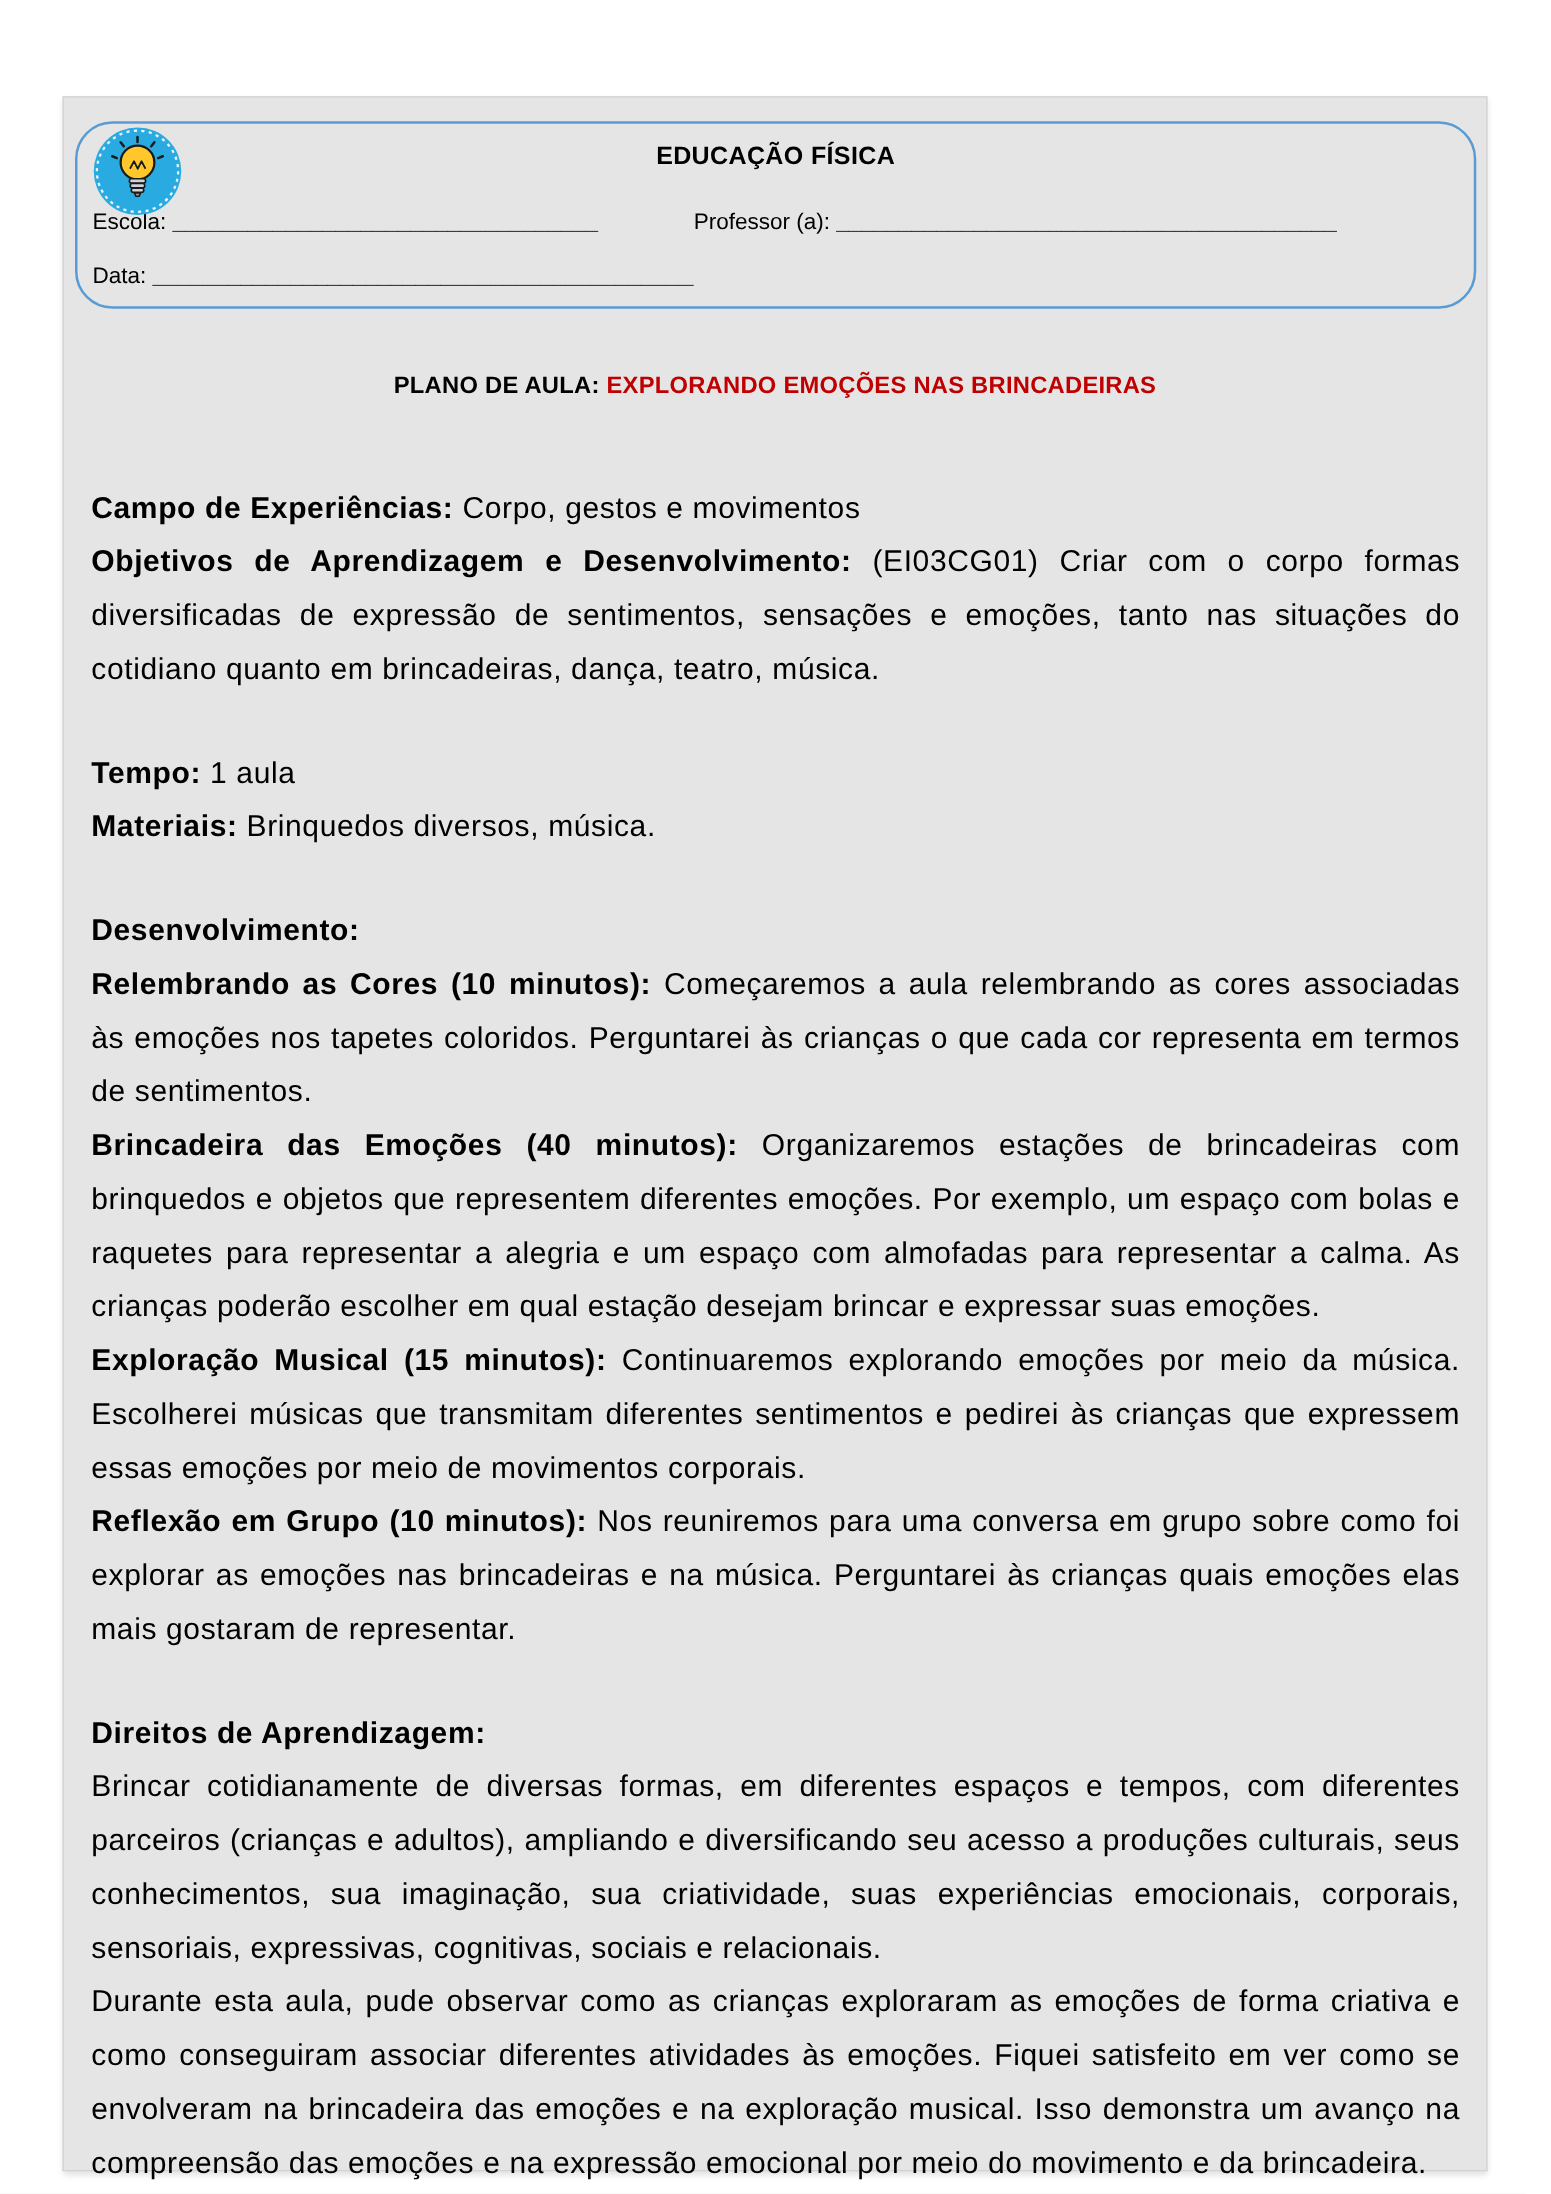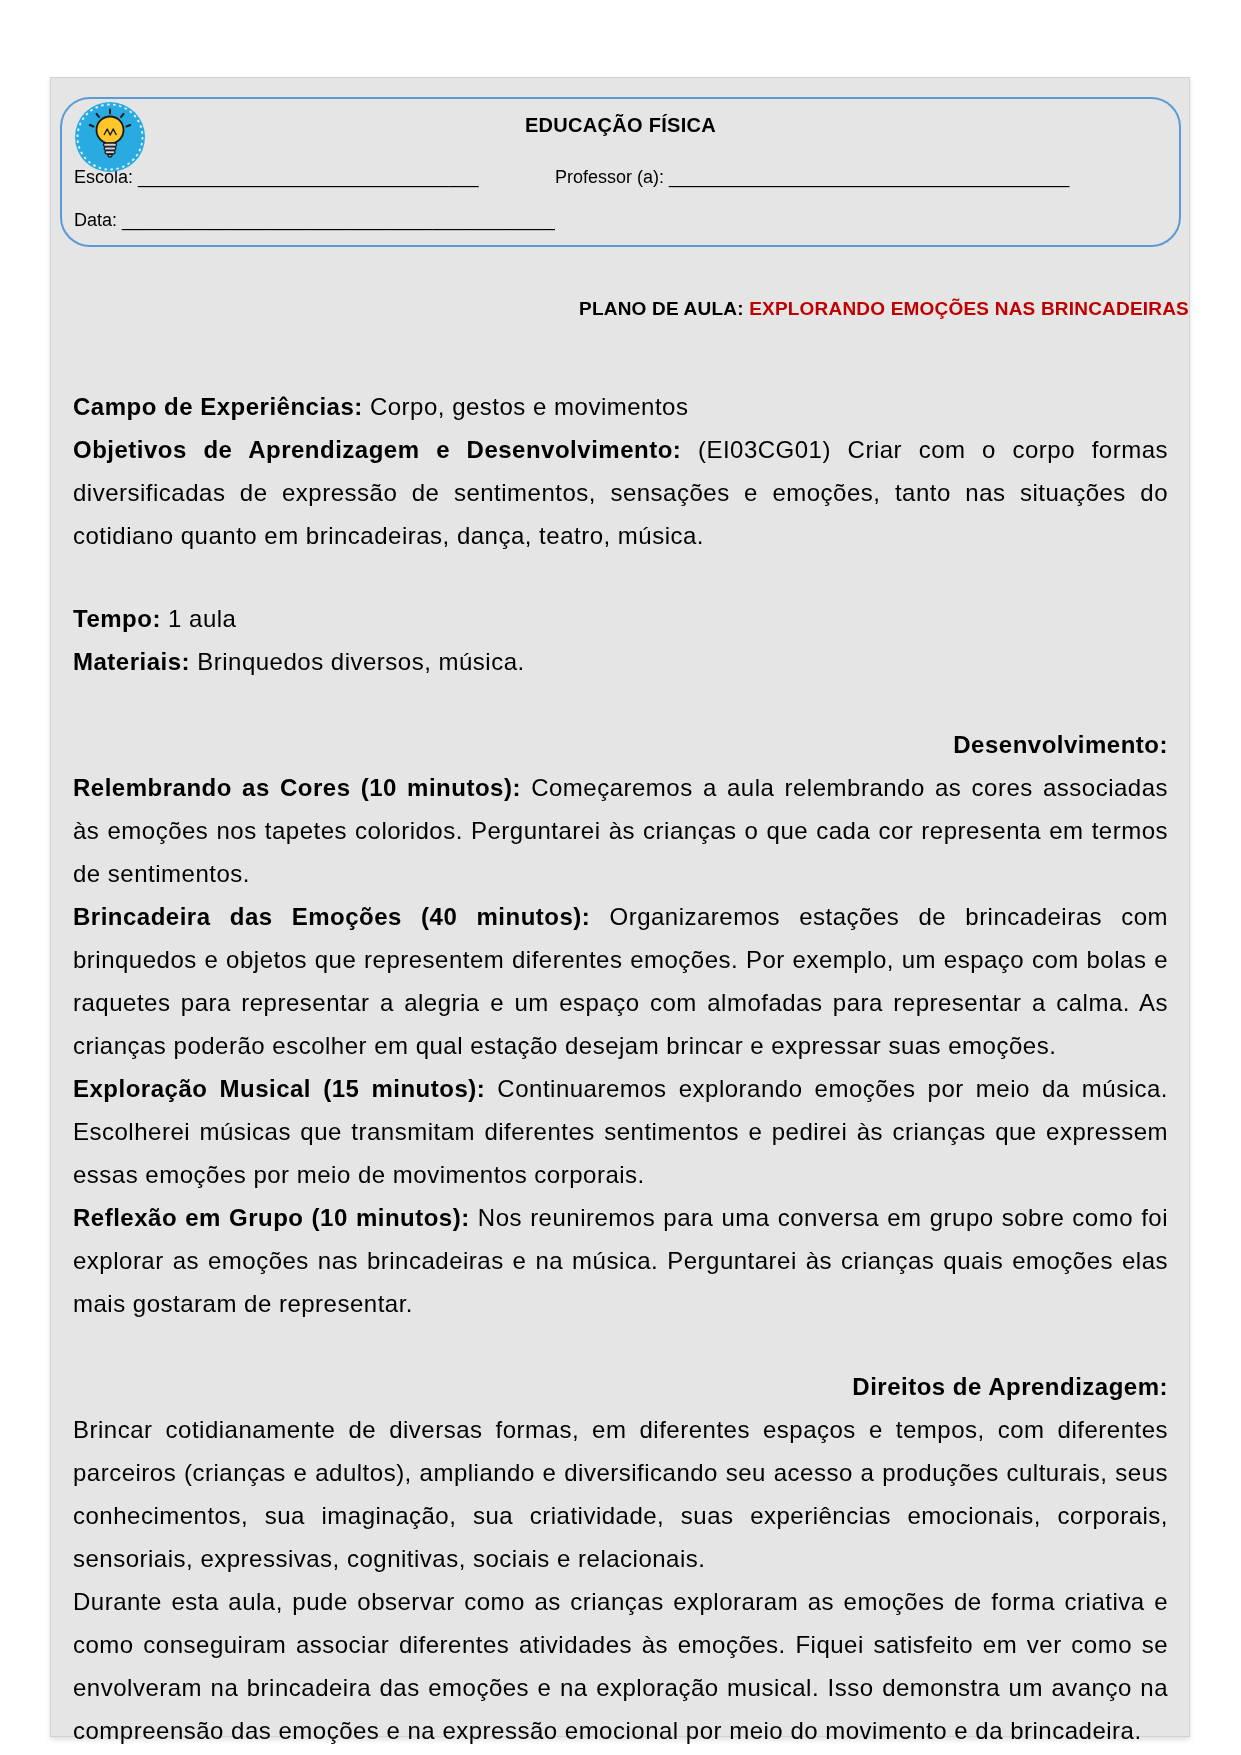--- a/index.html
+++ b/index.html
@@ -36,38 +36,38 @@
   }
   .hb-fields {
     display:grid; grid-template-columns:44% 56%;
     row-gap:22px;
     margin:30px 12px 0 12px;
     font-size:18px;
     white-space:nowrap;
   }
   .field { overflow:hidden; }
   .field b { font-weight:400; }
-  .blank-line { font-weight:400; }
+  .blank-line { font-weight:700; }
   
   .doc-title {
     margin-top:51px;
-    text-align:right;
+    text-align:center;
     font-size:19px; font-weight:700;
     letter-spacing:.2px;
   }
   .t-red { color:#C00000; }
   
   .body {
     margin:65px 21px 0 22px;
     font-size:24px;
     line-height:43px;
     letter-spacing:.5px;
   }
   .body p { margin:0; text-align:justify; }
-  .body p.heading { text-align:right; }
+  .body p.heading { text-align:left; }
   .body b { font-weight:700; }
   .gap { height:40px; }
 </style>
 </head>
 <body>
 
 <div class="sheet">
 
   <div class="header-box">
     <div class="icon-wrap">

